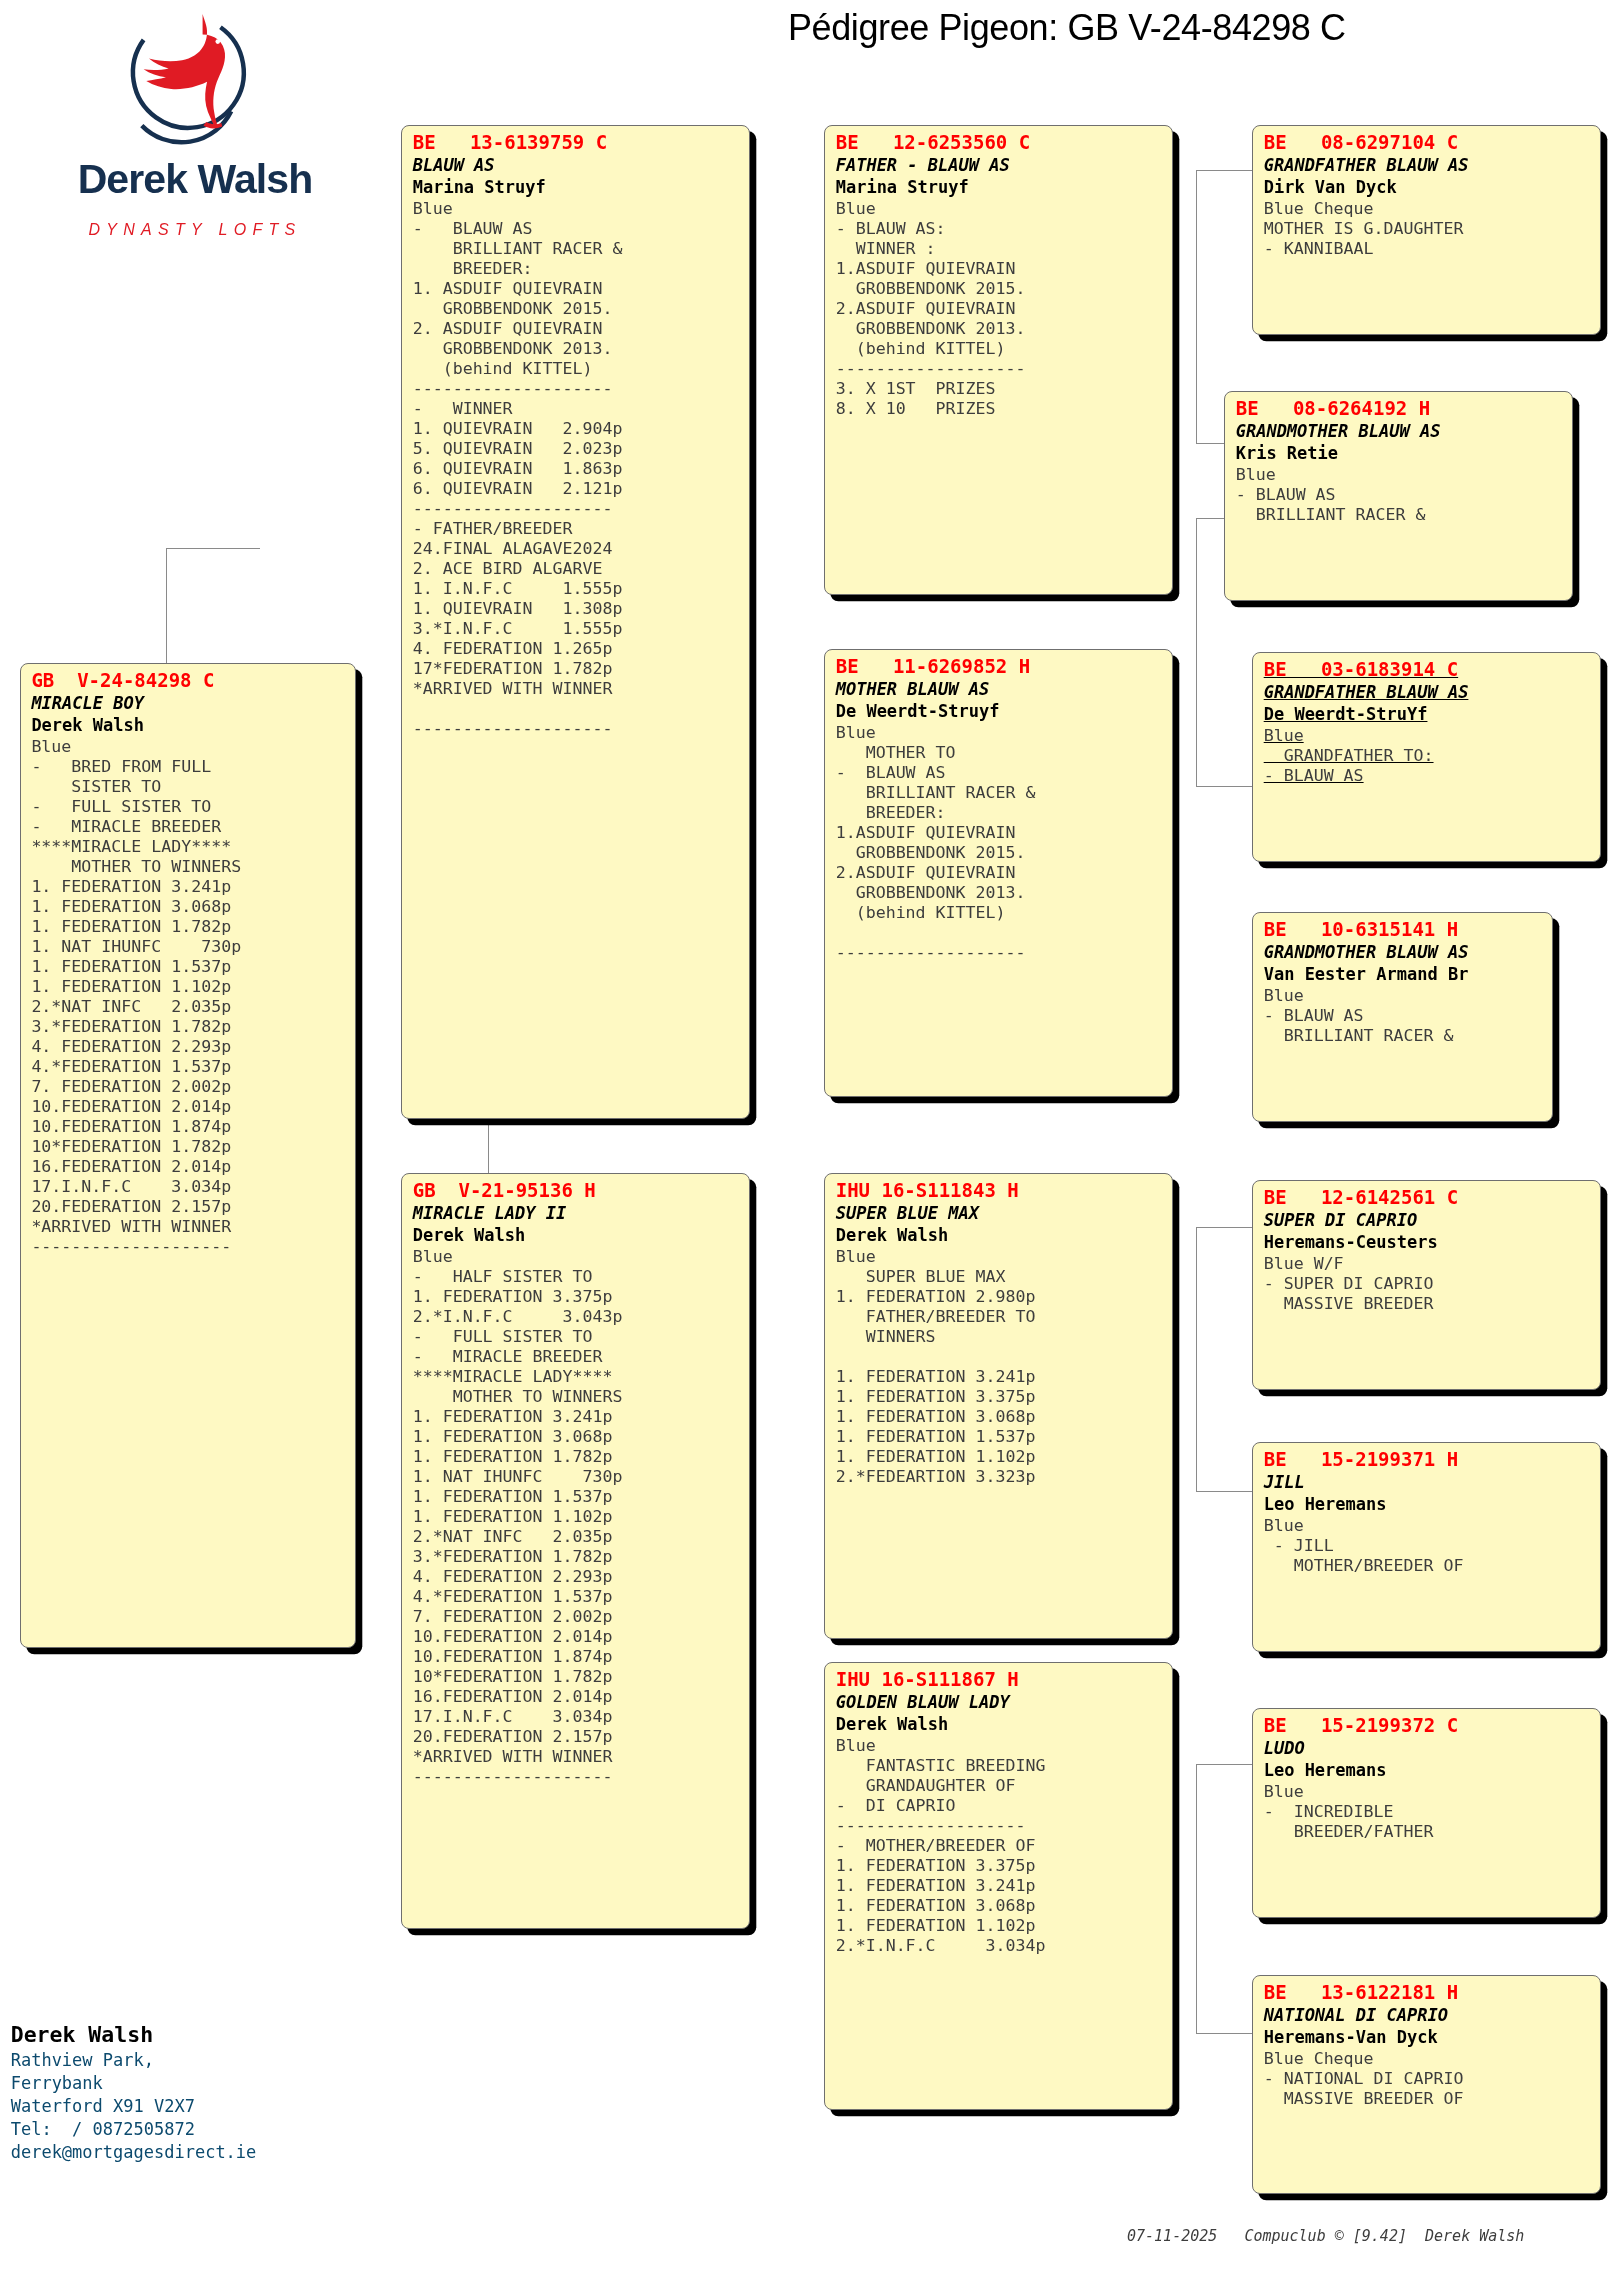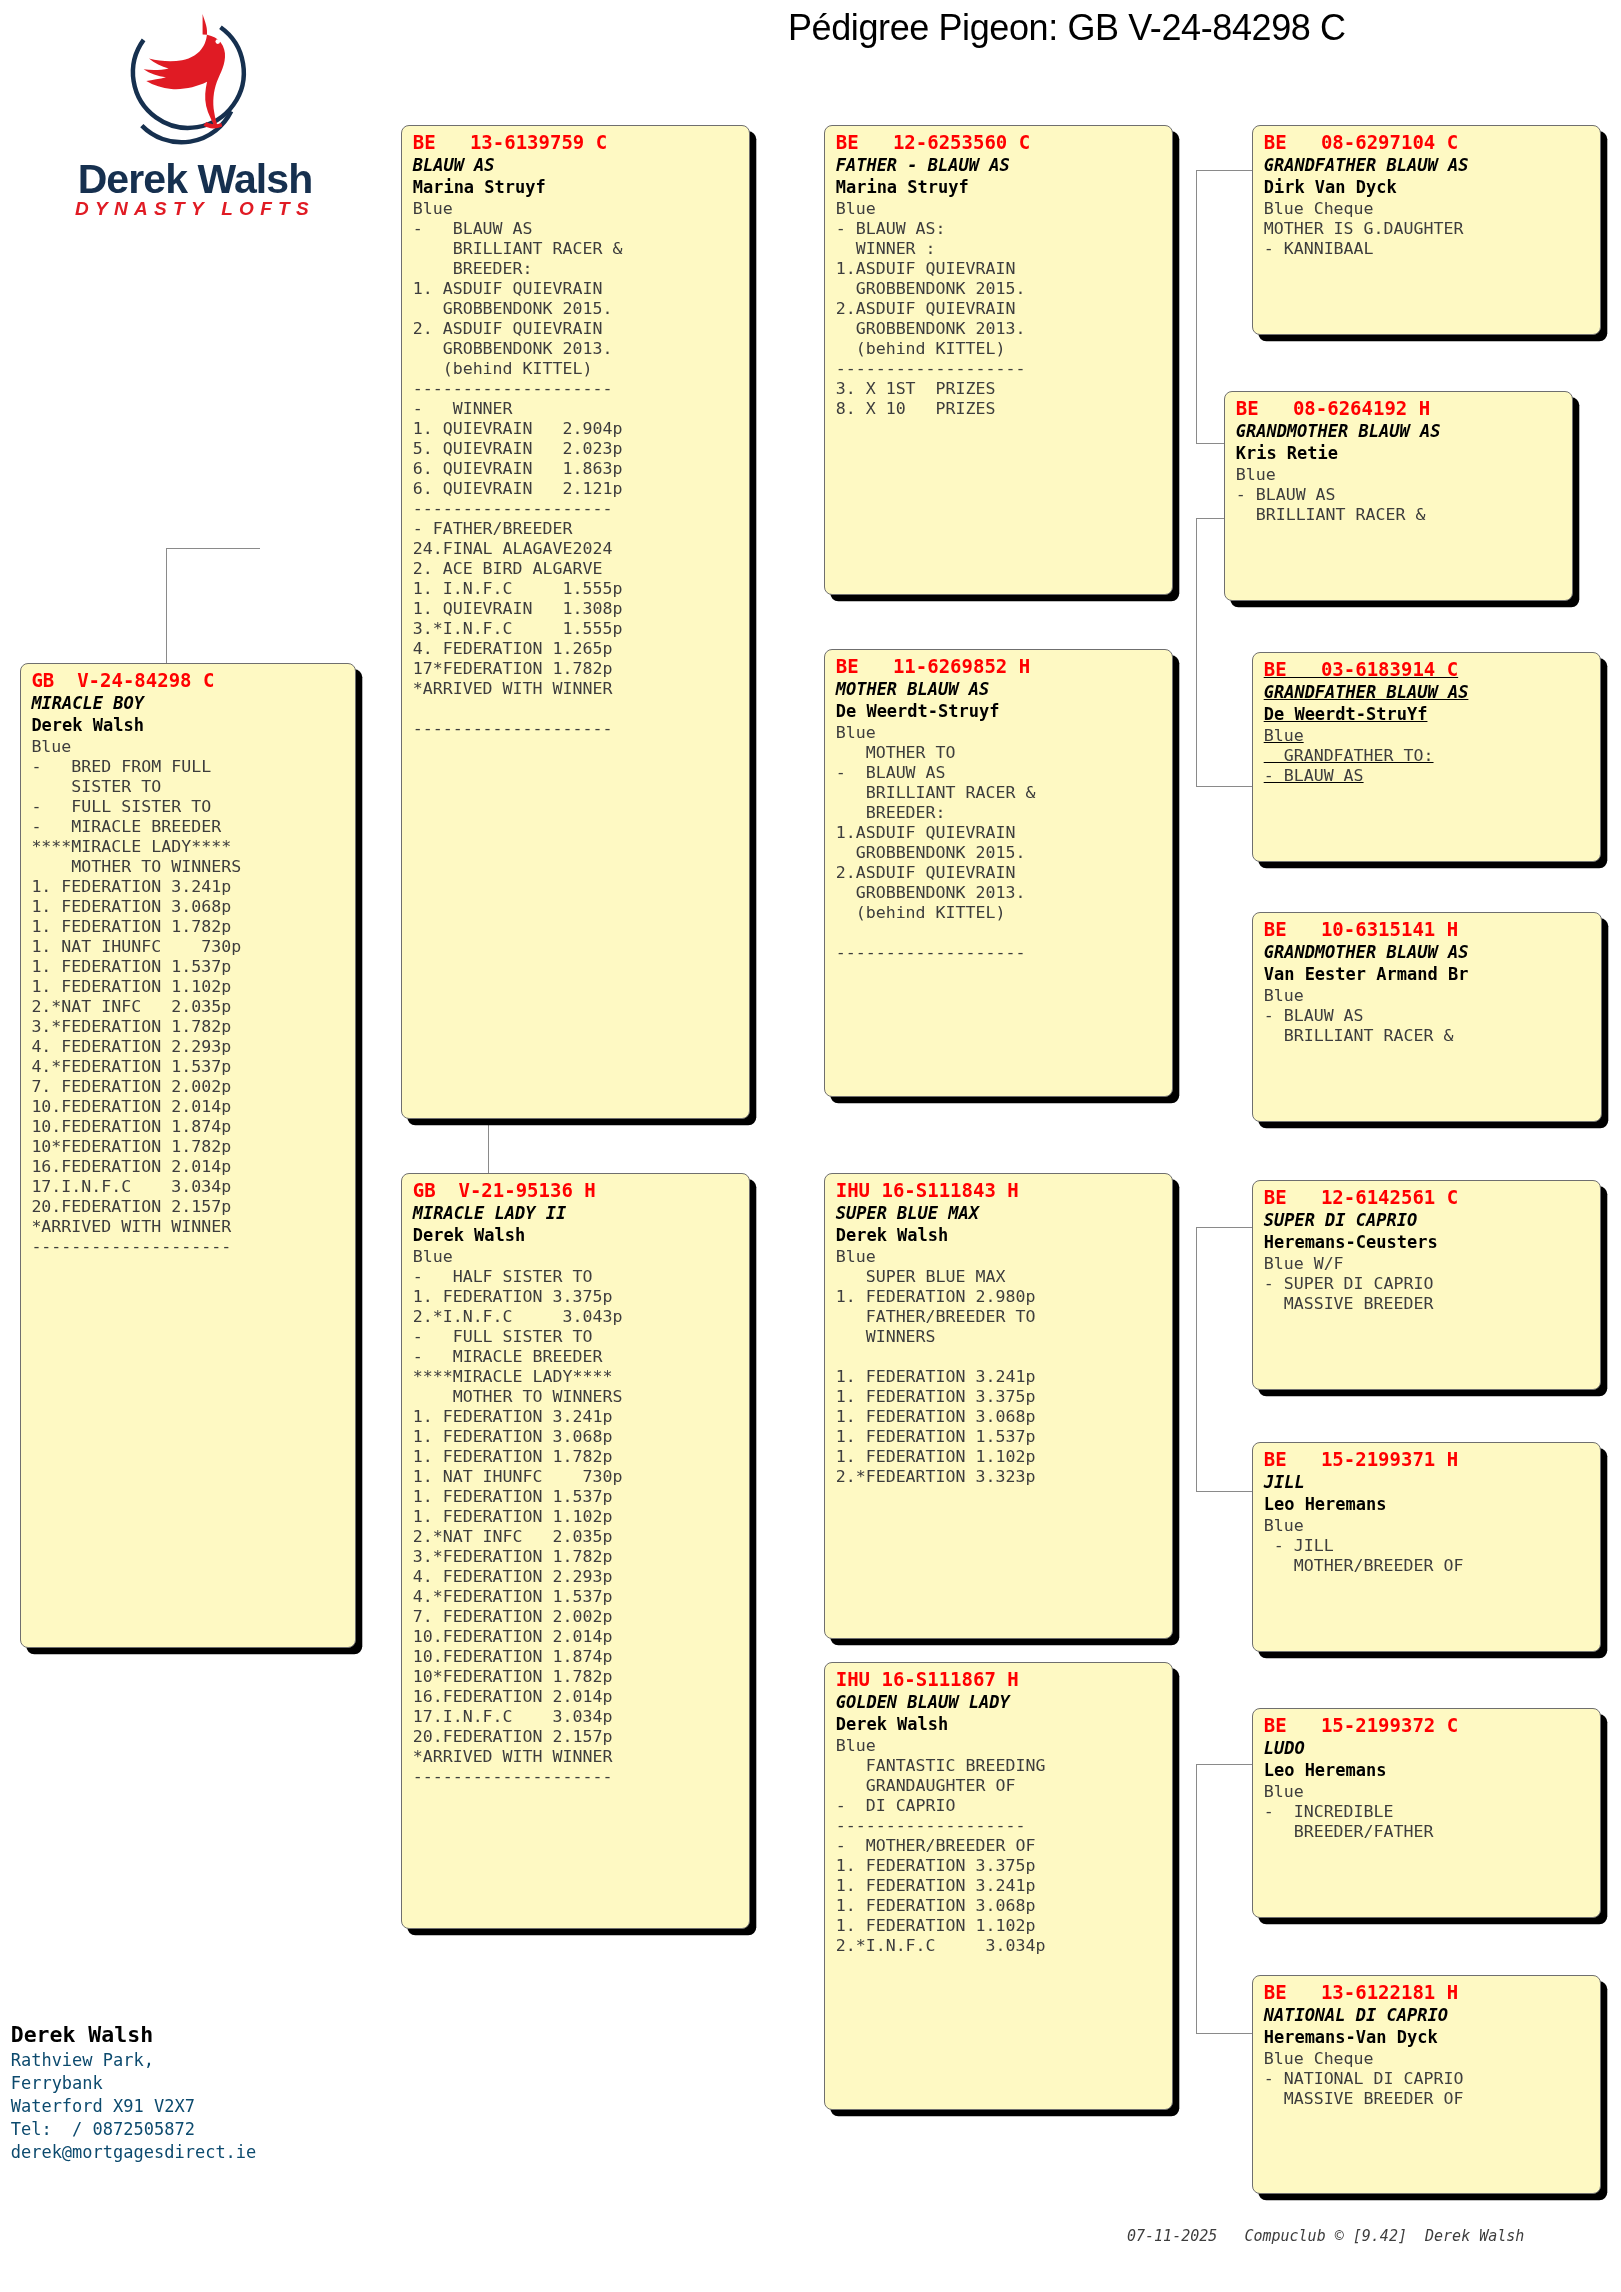--- a/index.html
+++ b/index.html
@@ -34,24 +34,24 @@
   }
   #logo .mark { position: absolute; left: 90px; top: 0px; width: 161px; height: 143px; }
   #logo .brand {
     position: absolute; left: 0; top: 143px; width: 358px;
     text-align: center;
     font-family: "Liberation Sans", sans-serif;
     font-weight: bold; font-size: 41px; color: #16304f;
     letter-spacing: -0.9px;
   }
   #logo .sub {
-    position: absolute; left: 0; top: 185px; width: 358px;
+    position: absolute; left: 0; top: 208px; width: 358px;
     text-align: center;
     font-family: "Liberation Sans", sans-serif;
-    font-style: italic; font-weight: bold; font-size: 19px; color: #e01b24;
+    font-style: italic; font-weight: normal; font-size: 16px; color: #e01b24;
     letter-spacing: 6.3px;
   }
 
   
   .conn {
     position: absolute;
     border-color: #8a8a8a;
     border-style: solid;
     border-width: 0;
   }
@@ -236,21 +236,21 @@
   <div class="lines"><div>Blue</div><div>- BLAUW AS</div><div>  BRILLIANT RACER &amp;</div></div>
 </div>
 
 <div class="card" style="left:1252px; top:652px; width:349px; height:210px;text-decoration:underline;">
   <div class="ring">BE   03-6183914 C</div>
   <div class="name">GRANDFATHER BLAUW AS</div>
   <div class="owner">De Weerdt-StruYf</div>
   <div class="lines"><div>Blue</div><div>  GRANDFATHER TO:</div><div>- BLAUW AS</div></div>
 </div>
 
-<div class="card" style="left:1252px; top:912px; width:350px; height:210px;">
+<div class="card" style="left:1252px; top:912px; width:301px; height:210px;">
   <div class="ring">BE   10-6315141 H</div>
   <div class="name">GRANDMOTHER BLAUW AS</div>
   <div class="owner">Van Eester Armand Br</div>
   <div class="lines"><div>Blue</div><div>- BLAUW AS</div><div>  BRILLIANT RACER &amp;</div></div>
 </div>
 
 <div class="card" style="left:1252px; top:1180px; width:349px; height:210px;">
   <div class="ring">BE   12-6142561 C</div>
   <div class="name">SUPER DI CAPRIO</div>
   <div class="owner">Heremans-Ceusters</div>

